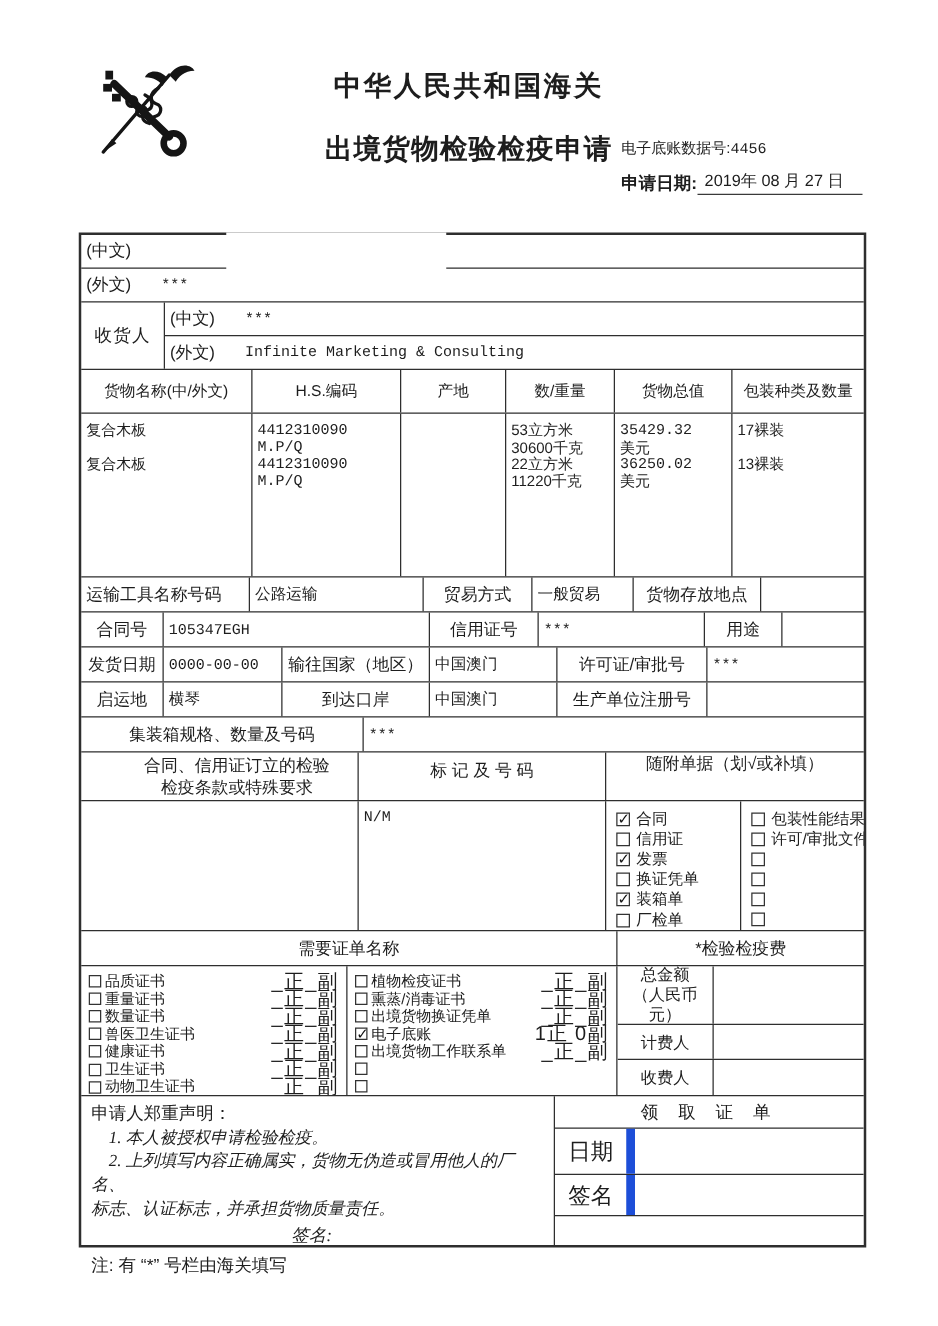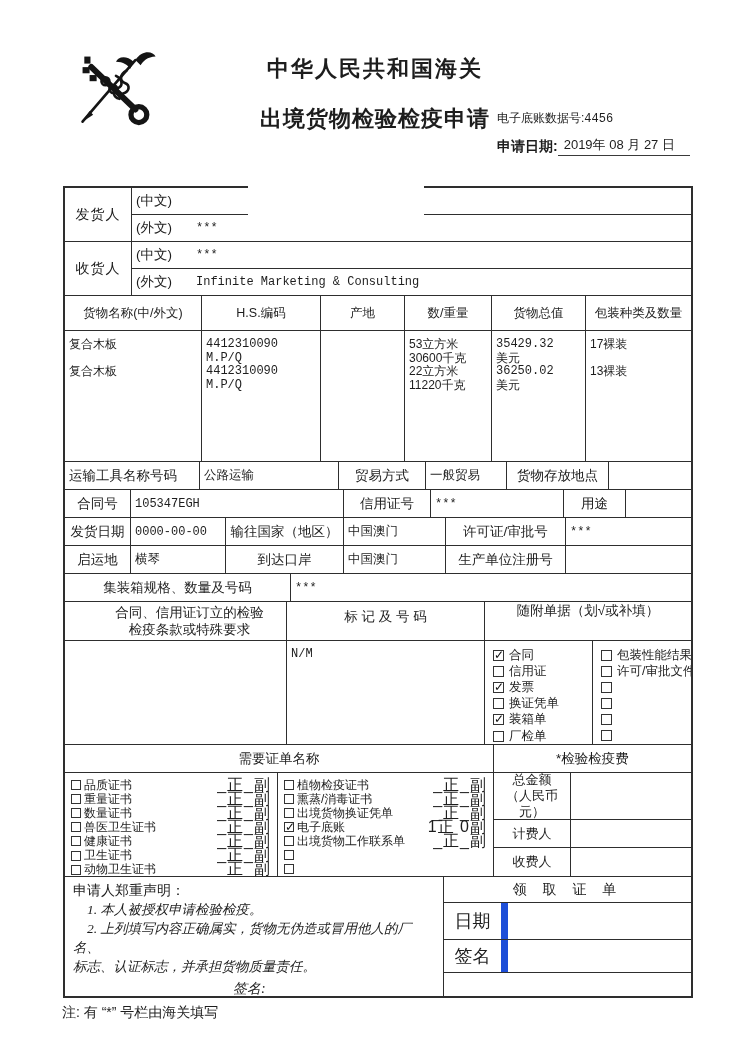--- a/index.html
+++ b/index.html
@@ -101,21 +101,21 @@
   .signline { font-family:"Liberation Serif", serif; font-style:italic; font-size:14px; margin-top:4px; padding-left:160px; display:flex; align-items:flex-end; }
   .sign-ul { display:inline-block; width:115px; border-bottom:1px solid #222; height:14px; }
   .pickup { width:247px; flex:none; padding:0 !important; display:flex; flex-direction:column; align-items:stretch !important; }
   .pu-head { height:26px; border-bottom:1px solid #2e2e2e; display:flex; align-items:center; justify-content:center; font-size:14px; letter-spacing:6px; }
   .pu-row { display:flex; border-bottom:1px solid #2e2e2e; }
   .pu-row .pl { width:64px; flex:none; border-right:7px solid #1d4ed8; display:flex; align-items:center; justify-content:center; font-size:18px; }
   .pu-row .pv { flex:1; }
   .pu-r1 { height:37px; } .pu-r2 { height:33px; }
   .pu-spacer { flex:1; }
 
-  .note { position:absolute; left:62px; top:1004px; font-size:14px; }
+  .note { position:absolute; left:73px; top:1004px; font-size:14px; }
 </style>
 </head>
 <body>
 
 <div class="page">
 
   <div class="emblem">
     <svg viewBox="0 0 100 100" width="88" height="96" xmlns="http://www.w3.org/2000/svg">
       <g stroke="#151515" fill="none" stroke-linecap="round">
 
@@ -152,21 +152,20 @@
     </div>
     <div class="hline">
       <span class="lbl">申请日期:</span>
       <span class="val">2019年 08 月 27 日</span>
     </div>
   </div>
 
   <div class="form">
 
     <div class="r party">
-      <div class="c center partylabel">发货人</div>
       <div class="subcol">
         <div class="subrow">
           <span class="sublab">(中文)</span>
           <span class="subval vmono"></span>
           <span class="redaction"></span>
         </div>
         <div class="subrow lastsub">
           <span class="sublab">(外文)</span>
           <span class="subval vmono">***</span>
         </div>

